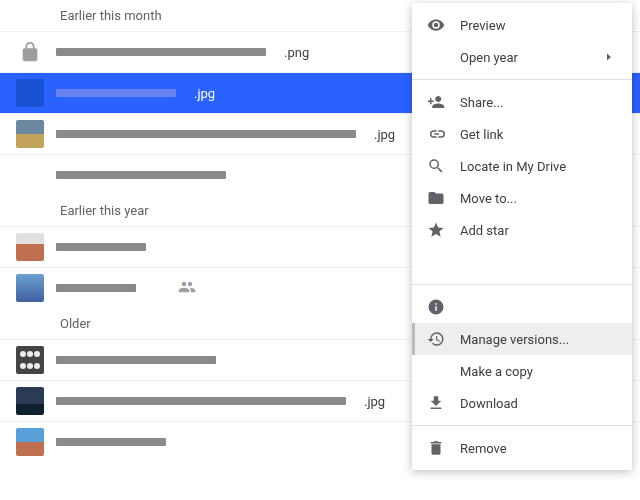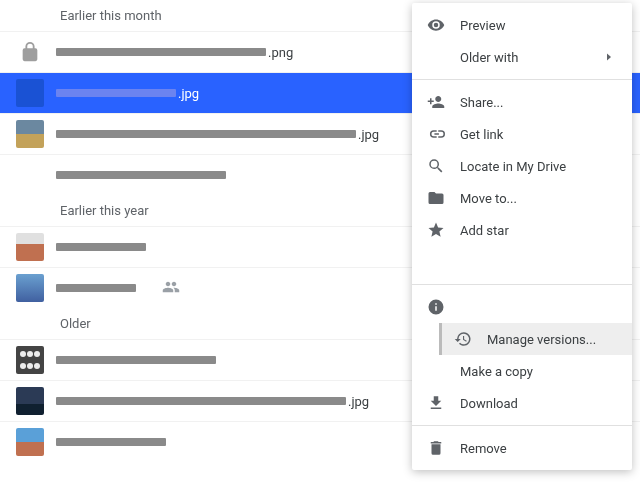--- a/index.html
+++ b/index.html
@@ -53,21 +53,21 @@
     .thumb.p2 { background: linear-gradient(#6aa0d0, #4060a0);}
     .thumb.balls { background:#444; display:flex;flex-wrap:wrap;gap:1px;padding:2px;}
     .thumb.balls span{width:6px;height:6px;background:#eee;border-radius:50%;}
     .thumb.dark { background:linear-gradient(#2b3a55 60%,#102030 60%);}
     .thumb.sq { background: linear-gradient(#5aa0d8 50%, #c07050 50%);}
     .file-name {
       font-size: 13px;
       color: #3c4043;
       display: flex;
       align-items: center;
-      gap: 2px;
+      gap: 18px;
     }
     .redact {
       display: inline-block;
       height: 8px;
       background: #8a8a8a;
       border-radius: 1px;
     }
     .shared-icon { margin-left: 12px; }
     .shared-icon svg { width:18px; height:18px; fill:#9aa0a6;}
     .context-menu {
@@ -84,21 +84,21 @@
     .menu-item {
       display: flex;
       align-items: center;
       padding: 6px 16px 6px 14px;
       font-size: 13px;
       color: #3c4043;
       gap: 14px;
       min-height: 30px;
       cursor: default;
     }
-    .menu-item.hover { background: #eeeeee; border-left: 3px solid #bbb; padding-left:11px;margin-left:27px;}
+    .menu-item.hover { background: #eeeeee; border-left: 3px solid #bbb; padding-left:11px;}
     .menu-item .mi-icon { width: 20px; height: 20px; display:flex; align-items:center; justify-content:center; flex-shrink:0;}
     .menu-item .mi-icon svg { width: 18px; height: 18px; fill: #5f6368; }
     .menu-item .mi-label { flex: 1; }
     .menu-item .chev { width:14px; display:flex; align-items:center; justify-content:center;}
     .menu-item .chev svg{width:12px;height:12px;fill:#5f6368;}
     .menu-sep {
       height: 1px;
       background: #e0e0e0;
       margin: 6px 0;
     }
@@ -215,21 +215,21 @@
     <span class="mi-icon">
         <svg viewBox="0 0 24 24">
           <path d="M12 4.5C7 4.5 2.73 7.61 1 12c1.73 4.39 6 7.5 11 7.5s9.27-3.11 11-7.5C21.27 7.61 17 4.5 12 4.5zm0 12.5a5 5 0 1 1 0-10 5 5 0 0 1 0 10zm0-8a3 3 0 1 0 0 6 3 3 0 0 0 0-6z"></path>
         </svg>
       </span>
     <span class="mi-label">Preview</span>
   </div>
 
   <div class="menu-item">
     <span class="mi-icon"></span>
-    <span class="mi-label">Older with</span>
+    <span class="mi-label">Open year</span>
     <span class="chev">
         <svg viewBox="0 0 24 24">
           <path d="M8 5l8 7-8 7z"></path>
         </svg>
       </span>
   </div>
 
   <div class="menu-sep"></div>
 
   <div class="menu-item">

